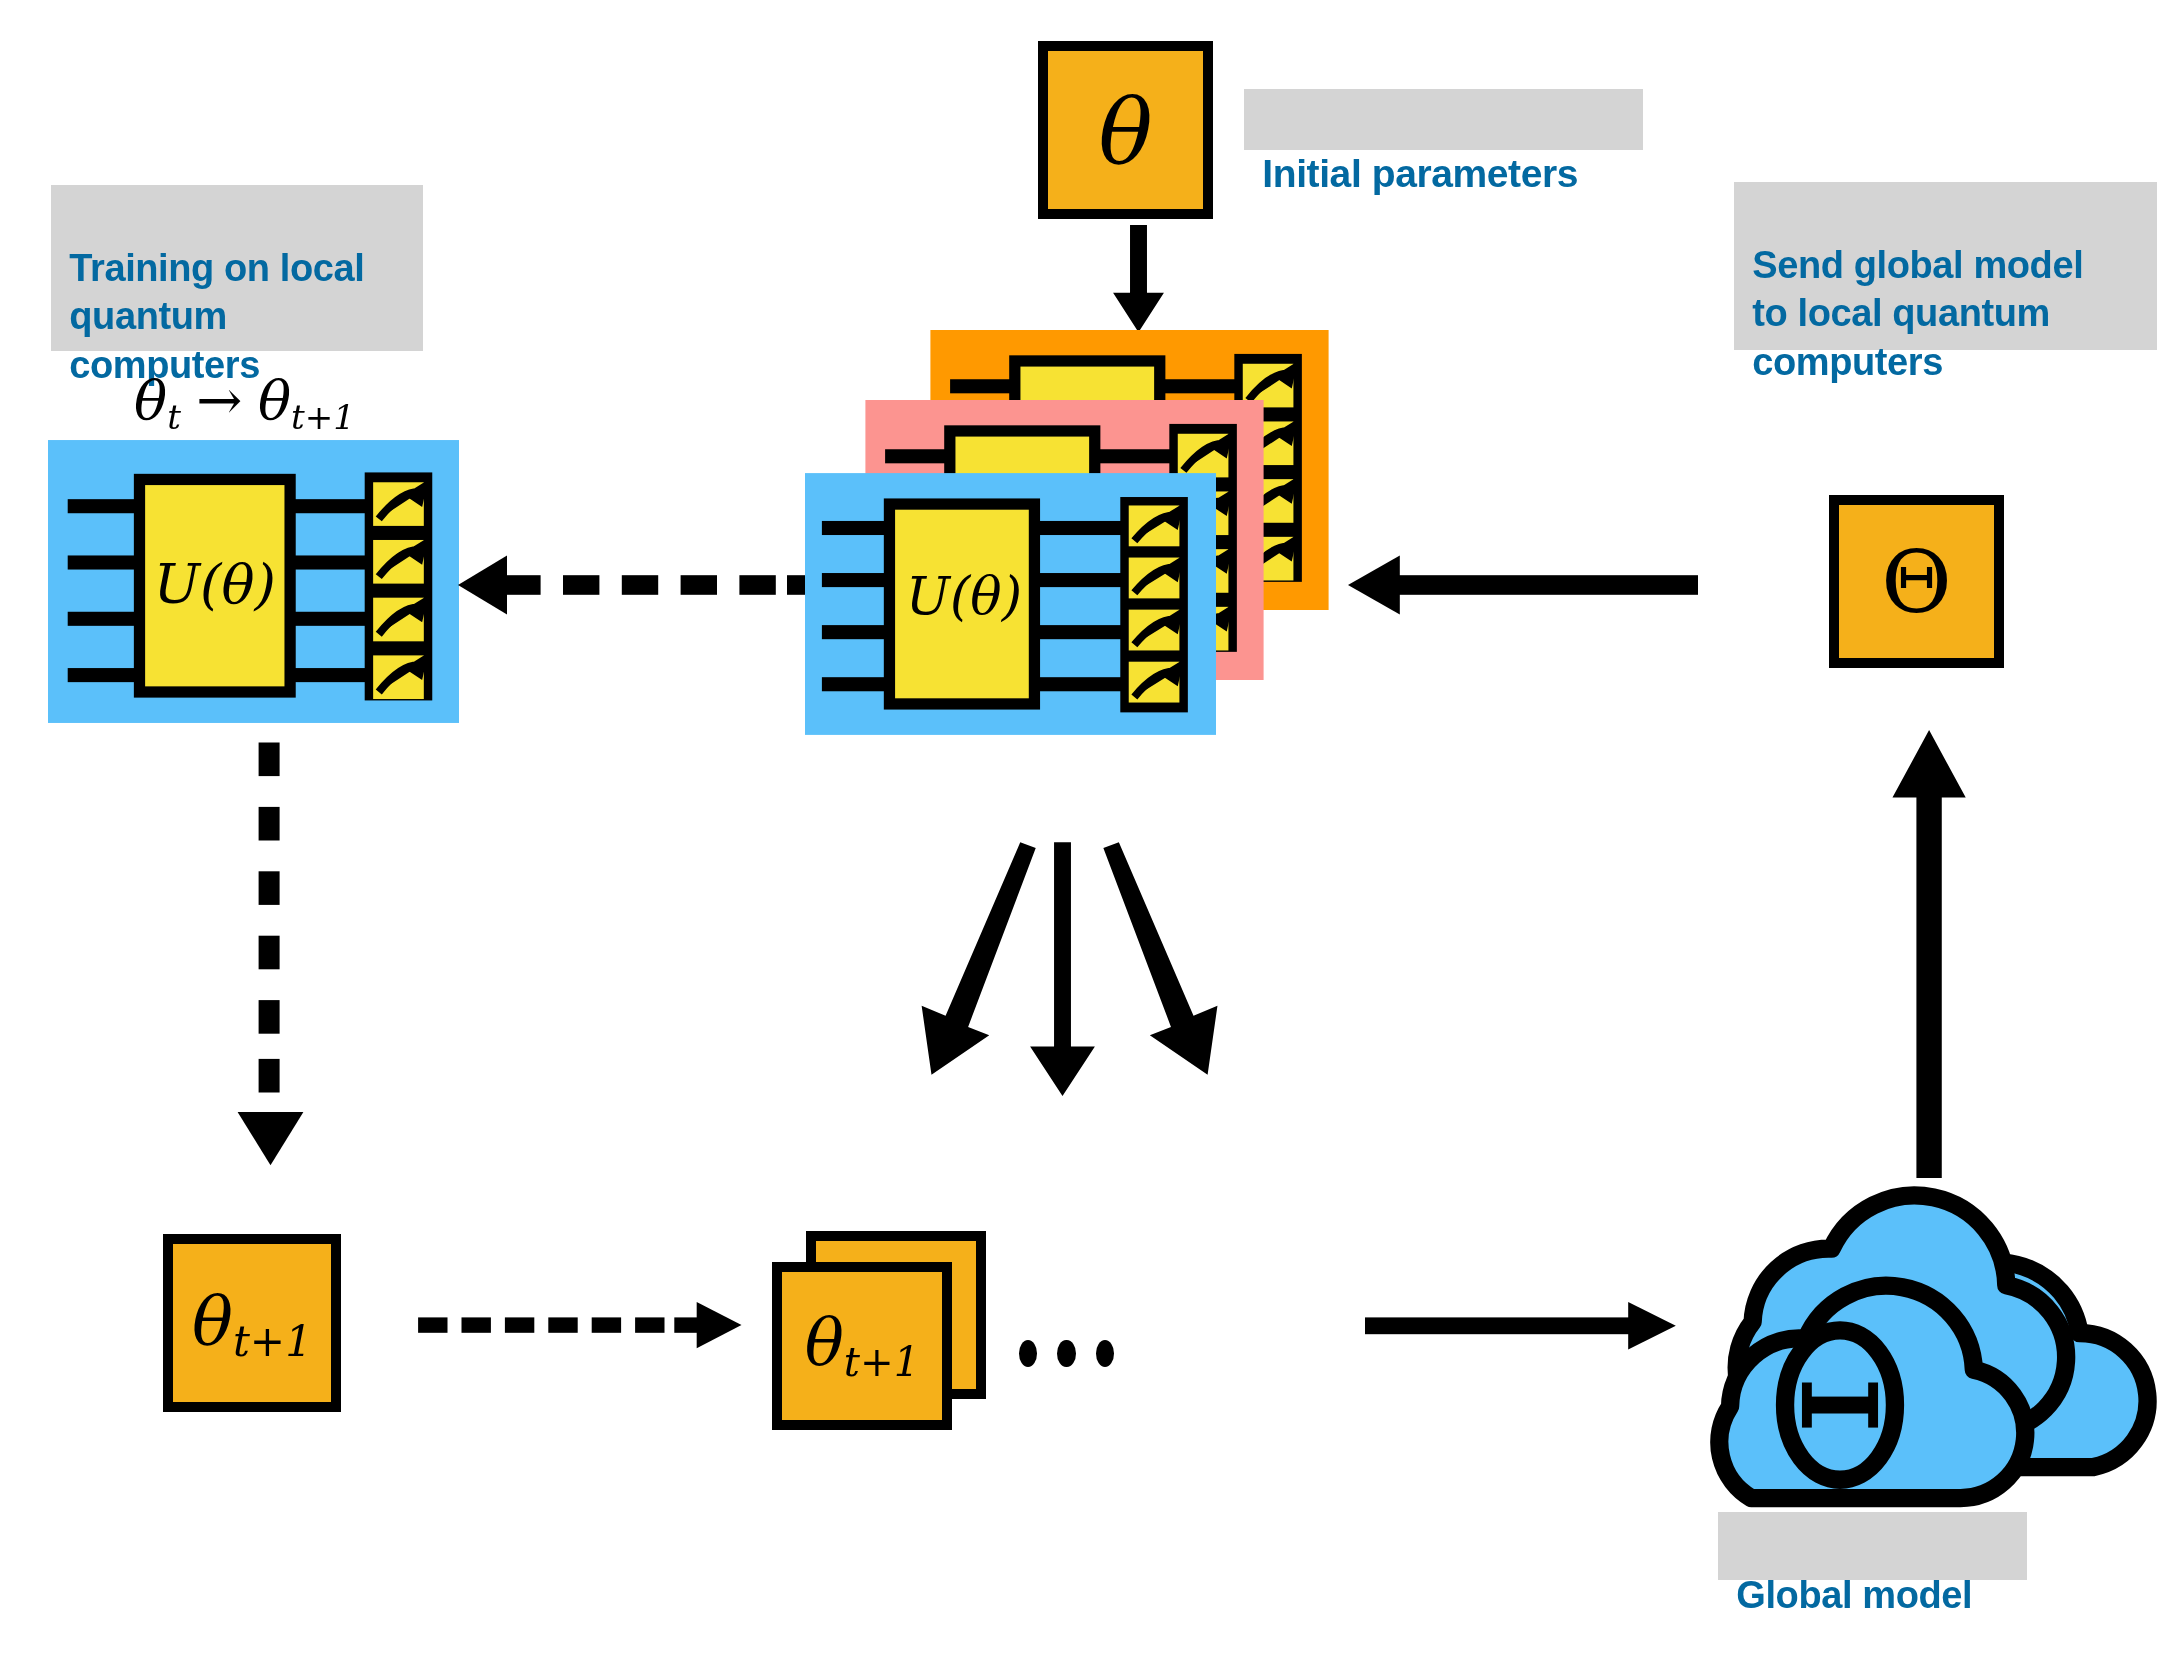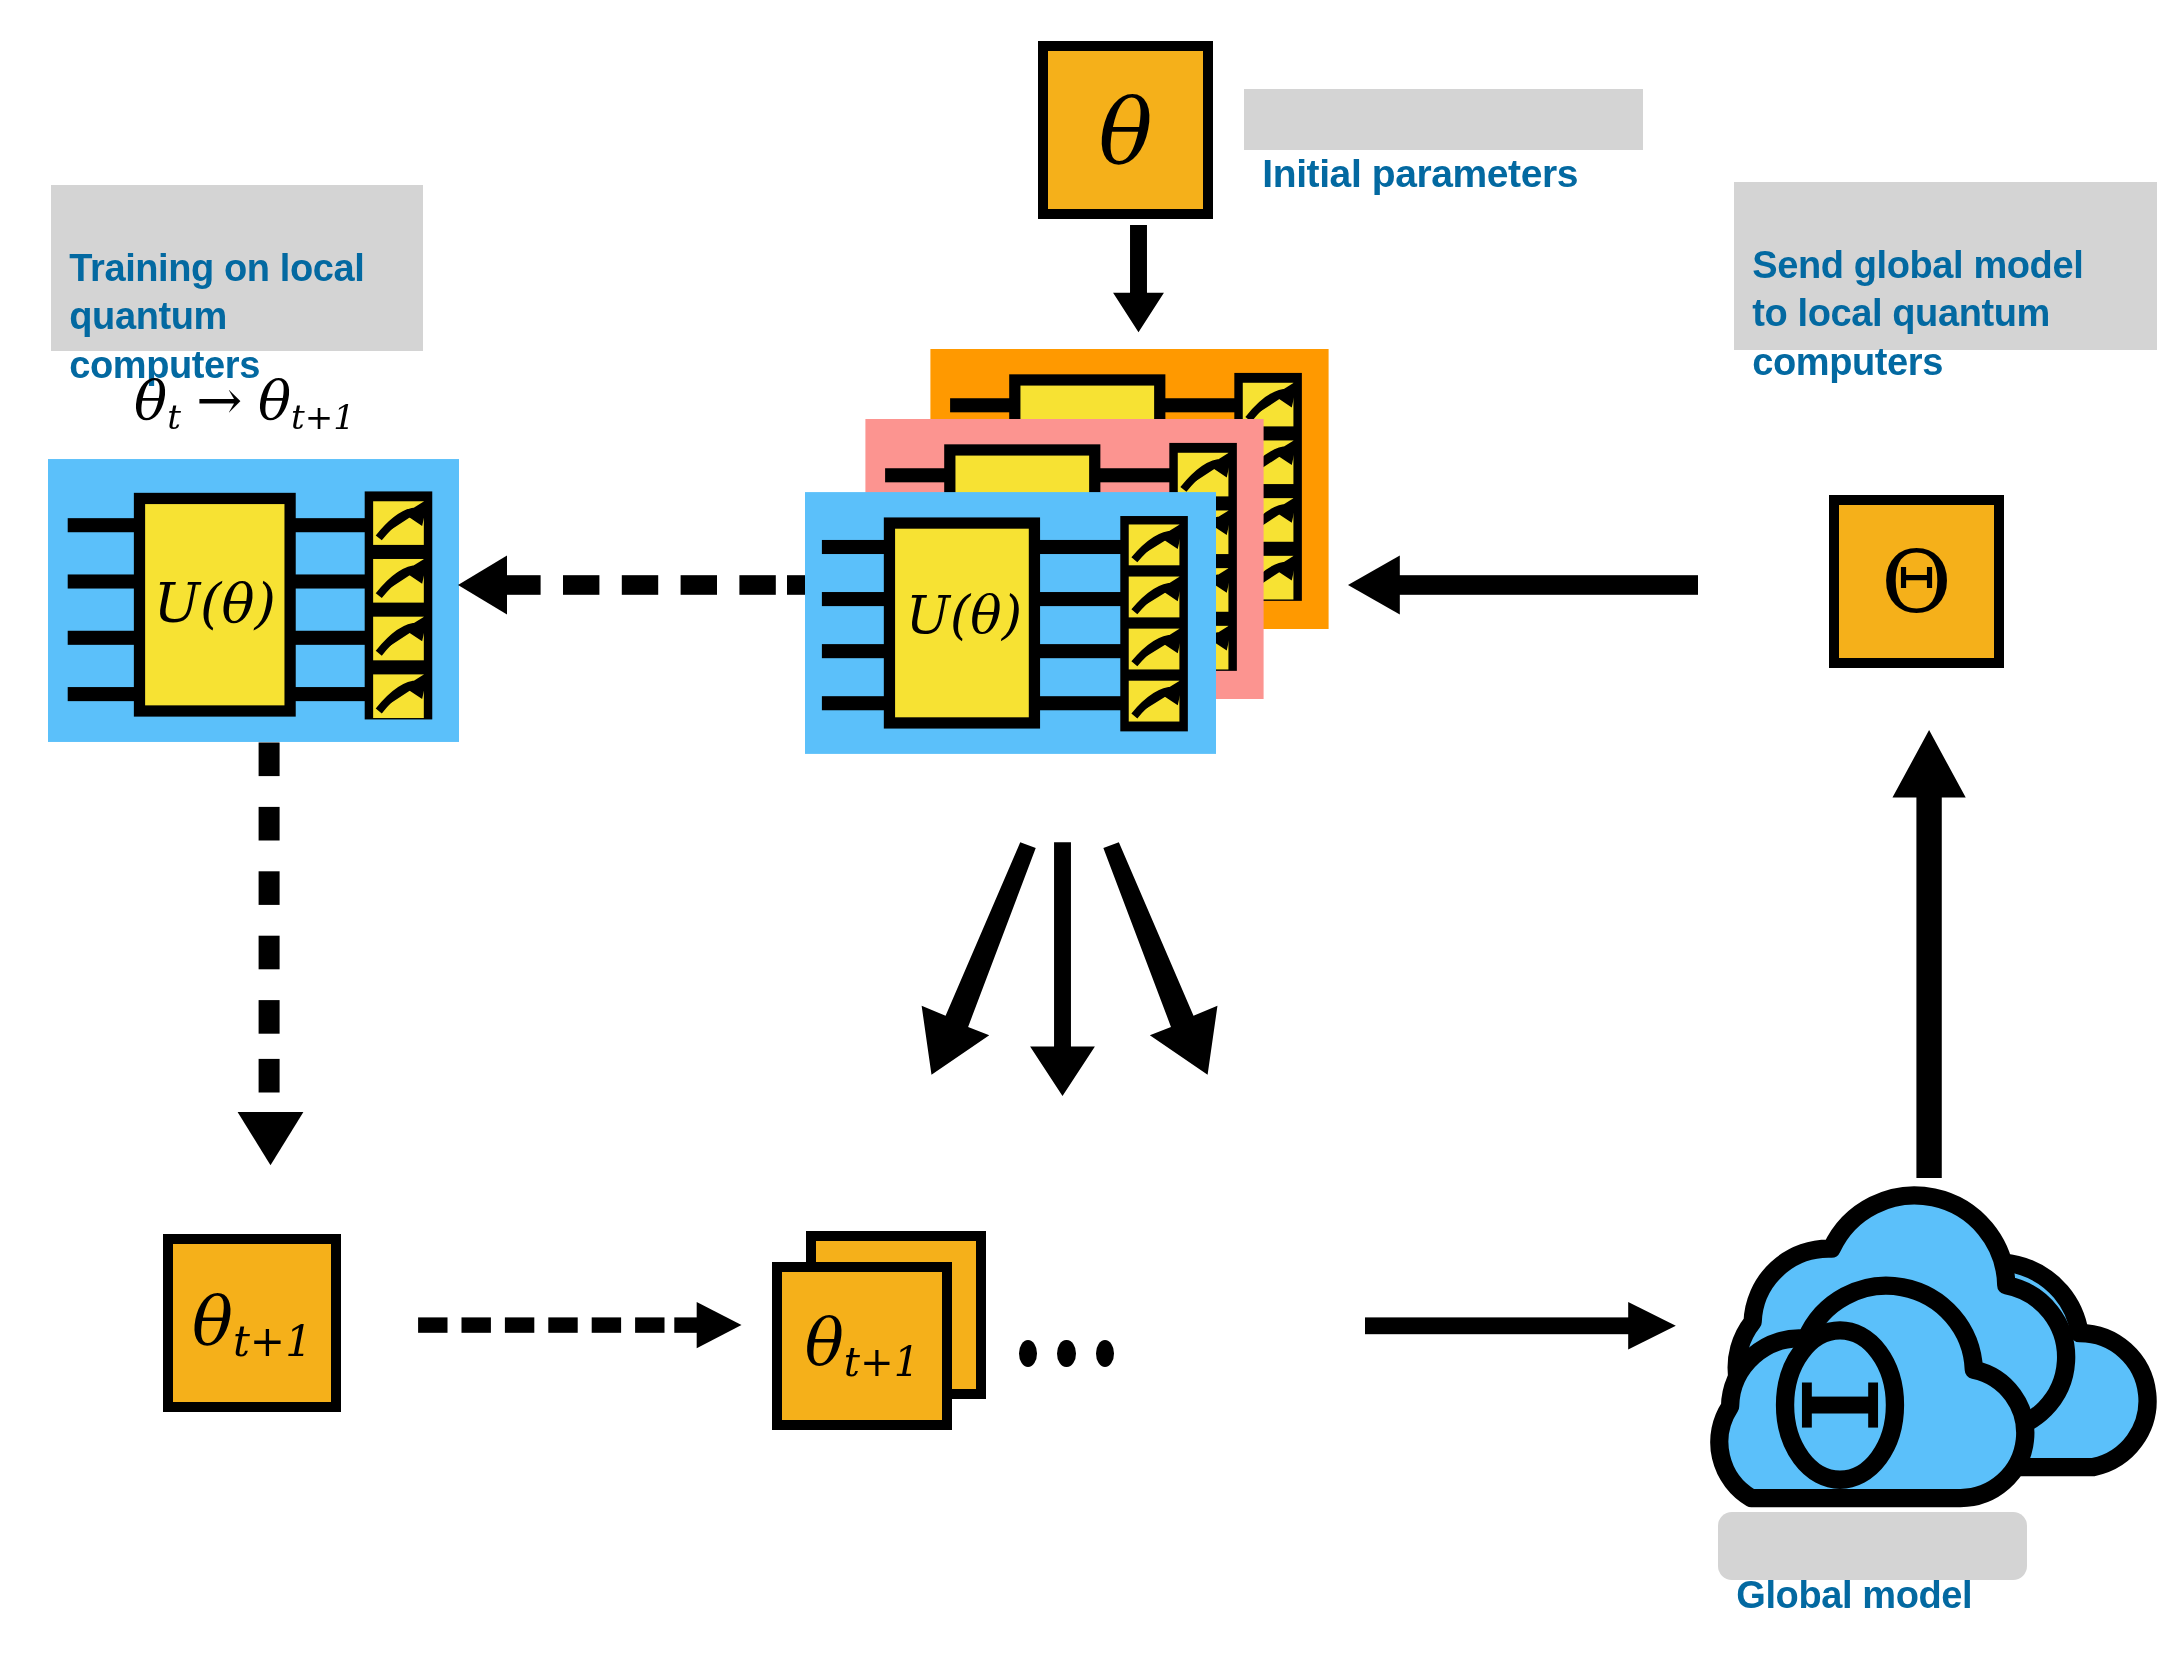--- a/index.html
+++ b/index.html
@@ -71,21 +71,21 @@
     position: absolute;
     background: #f5b01a;
     border: 10px solid #000000;
     box-sizing: border-box;
     display: flex;
     align-items: center;
     justify-content: center;
   }
 
   
-  .qcard { position: absolute; box-sizing: border-box; margin-top: 19px; }
+  .qcard { position: absolute; box-sizing: border-box; }
 
   
   .dots { position: absolute; display: flex; align-items: center; }
   .dots span {
     display: block;
     width: 18.3px;
     height: 27px;
     background: #000;
     border-radius: 50%;
     margin: 0 10px;
@@ -344,21 +344,21 @@
 
       <g>
         <ellipse cx="220" cy="318" rx="78" ry="106" fill="none" stroke="#000" stroke-width="26"></ellipse>
         <rect x="170" y="306" width="100" height="24" fill="#000"></rect>
         <rect x="166" y="286" width="14" height="64" fill="#000"></rect>
         <rect x="260" y="286" width="14" height="64" fill="#000"></rect>
       </g>
     </svg>
   </div>
 
-  <div class="caption abs" style="left:1718px; top:1512px; width:309px; height:68px;border-radius:14px;">
+  <div class="caption abs" style="left:1718px; top:1512px; width:309px; height:68px;">
     <span>Global model</span>
   </div>
 
   <svg class="abs" style="left:1888px; top:730px;" width="85" height="448" viewBox="0 0 120 636">
     <g fill="#000000">
       <path d="M58 0 L110 96 H76 V636 H40 V96 H6 Z"></path>
     </g>
   </svg>
 
 </div>

